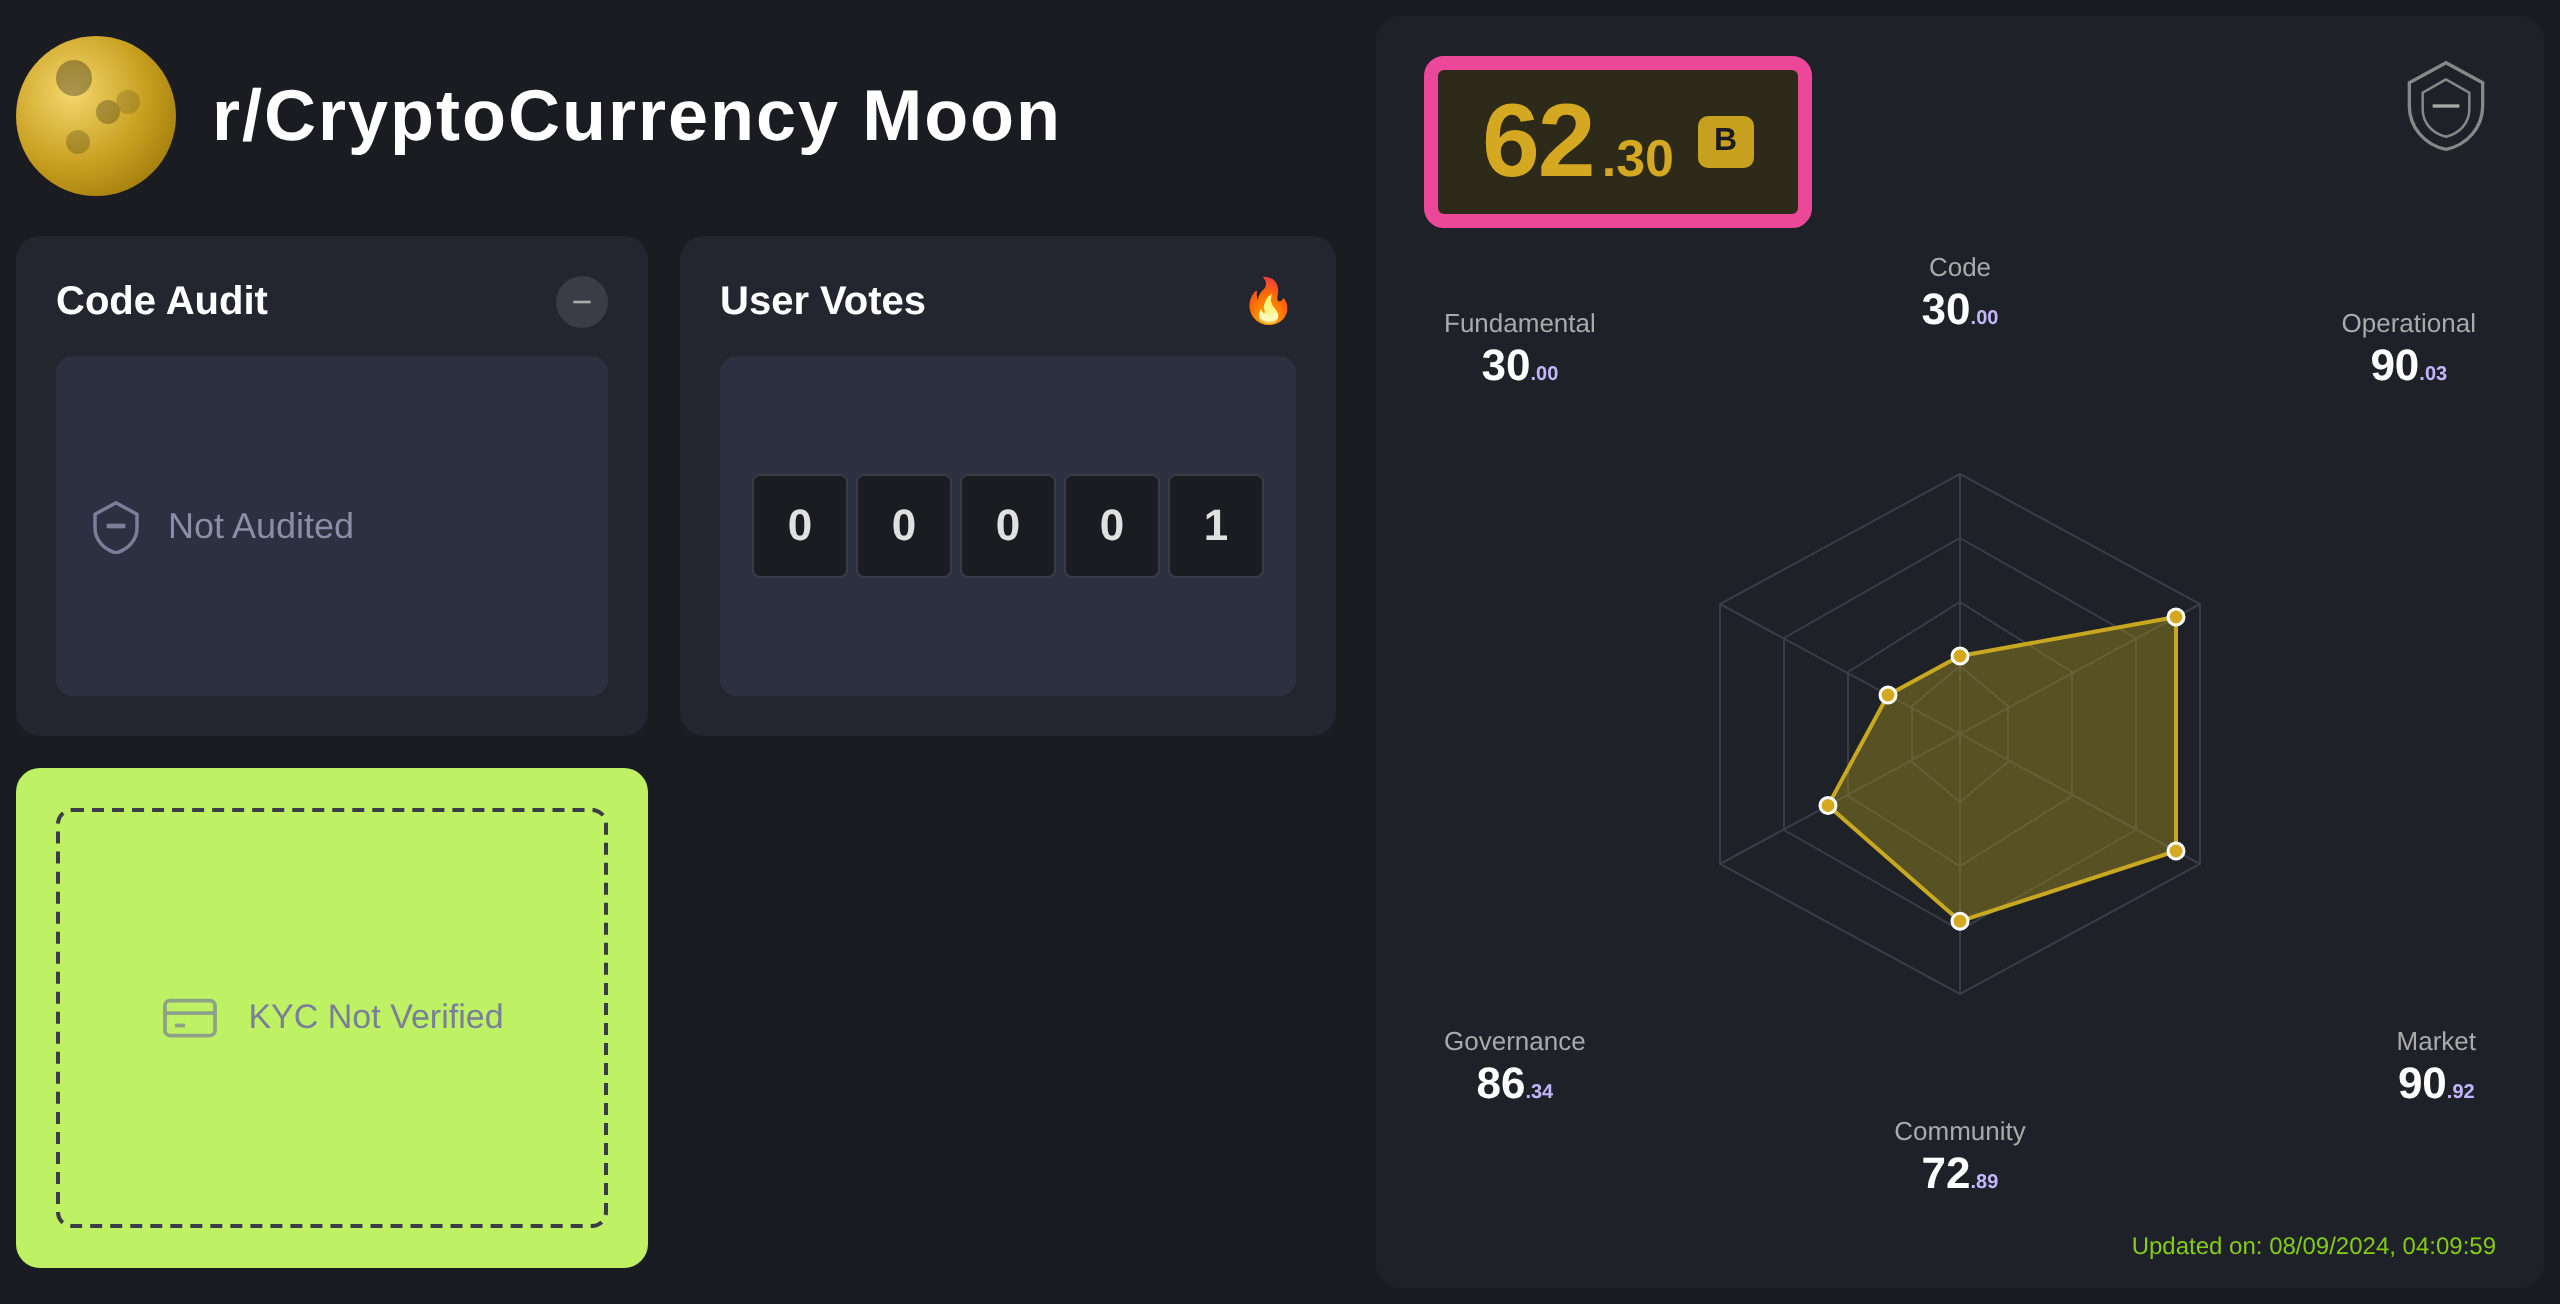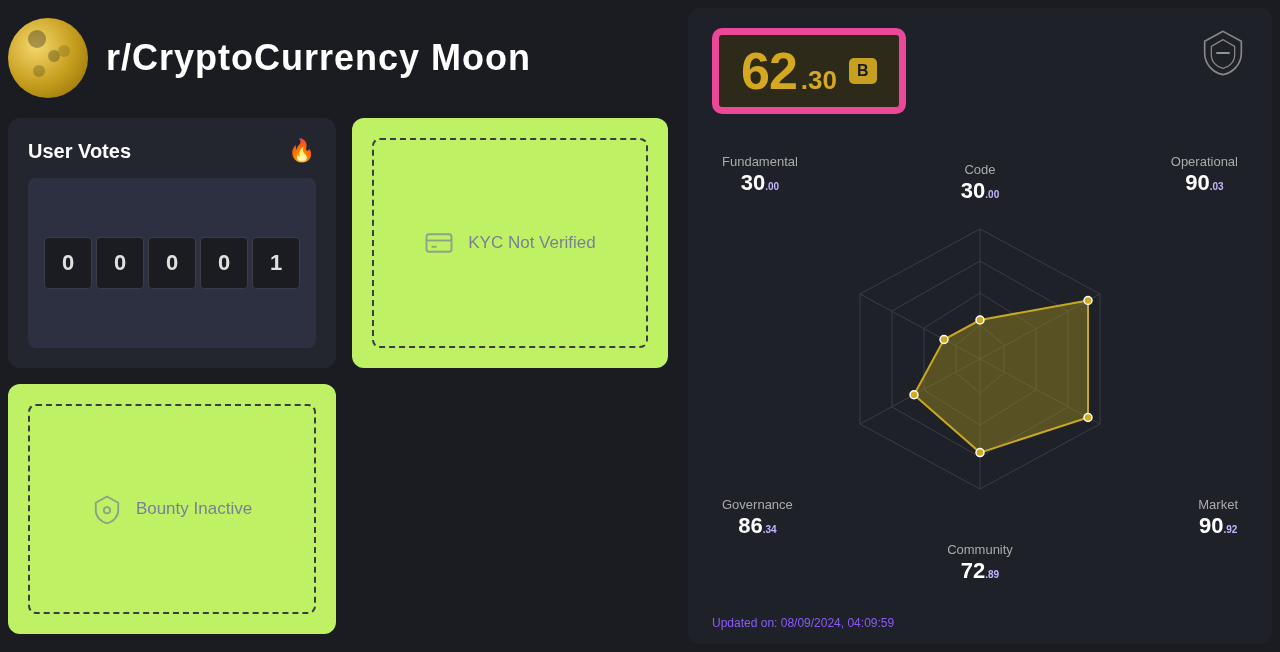--- a/index.html
+++ b/index.html
@@ -266,23 +266,24 @@
     .label-value {
       font-size: 22px;
       font-weight: 700;
       color: #ffffff;
     }
     .label-value .decimal {
       font-size: 10px;
       color: #c4b5fd;
     }
     .updated-text {
+      text-align: right;
       font-size: 12px;
-      color: #8b5cf6;
-      margin-top: 22px;
+      color: #84cc16;
+      margin-top: 6px;
     }
 
     
     .radar-svg {
       width: 340px;
       height: 300px;
     }
   </style>
 </head>
 <body>
@@ -291,20 +292,33 @@
 
   <div class="left-panel">
 
     <div class="header-row">
       <div class="token-icon"></div>
       <span class="token-name">r/CryptoCurrency Moon</span>
     </div>
 
     <div class="cards-grid">
 
+      <div class="card">
+        <div class="card-header">
+          <span class="card-title">Code Audit</span>
+          <div class="minus-btn">−</div>
+        </div>
+        <div class="not-audited-box">
+          <svg viewBox="0 0 24 24" fill="none" stroke="#7a7f99" stroke-width="1.5">
+            <path d="M12 2L3 7v6c0 5 4 9.3 9 10.5C17 22.3 21 18 21 13V7L12 2z"></path>
+            <line x1="8" y1="12" x2="16" y2="12" stroke="#7a7f99" stroke-width="2"></line>
+          </svg>
+          <span>Not Audited</span>
+        </div>
+      </div>
 
       <div class="card">
         <div class="card-header">
           <span class="card-title">User Votes</span>
           <span class="fire-icon">🔥</span>
         </div>
         <div class="vote-counter">
           <div class="digit-box">0</div>
           <div class="digit-box">0</div>
           <div class="digit-box">0</div>
@@ -317,29 +331,20 @@
         <div class="dashed-inner">
           <svg viewBox="0 0 24 24" fill="none" stroke="#7a7f99" stroke-width="1.5">
             <rect x="2" y="5" width="20" height="14" rx="2"></rect>
             <line x1="2" y1="10" x2="22" y2="10"></line>
             <line x1="6" y1="15" x2="10" y2="15"></line>
           </svg>
           <span>KYC Not Verified</span>
         </div>
       </div>
 
-      <div class="card-dashed">
-        <div class="dashed-inner">
-          <svg viewBox="0 0 24 24" fill="none" stroke="#7a7f99" stroke-width="1.5">
-            <path d="M12 2L3 7v6c0 5 4 9.3 9 10.5C17 22.3 21 18 21 13V7L12 2z"></path>
-            <circle cx="12" cy="13" r="2.5" stroke="#7a7f99"></circle>
-          </svg>
-          <span>Bounty Inactive</span>
-        </div>
-      </div>
 
     </div>
   </div>
 
   <div class="right-panel">
     <div class="right-top">
 
       <div class="score-badge">
         <span class="score-main">62</span>
         <span class="score-decimal">.30</span>
@@ -352,21 +357,21 @@
           <path d="M30 14L16 22v10c0 8.5 6 14.5 14 16.5C38 46.5 44 40.5 44 32V22L30 14z" stroke="#888" stroke-width="1.5" fill="none"></path>
           <line x1="22" y1="30" x2="38" y2="30" stroke="#aaa" stroke-width="2"></line>
         </svg>
       </div>
     </div>
 
     <div class="radar-area">
 
       <div class="radar-labels">
 
-        <div class="label" style="top:2px; left:50%; transform:translateX(-50%);margin-top:36px;">
+        <div class="label" style="top:2px; left:50%; transform:translateX(-50%);">
           <div class="label-main">Code</div>
           <div class="label-value"><span>30</span><span class="decimal">.00</span></div>
         </div>
 
         <div class="label" style="top:30px; right:10px;">
           <div class="label-main">Operational</div>
           <div class="label-value"><span>90</span><span class="decimal">.03</span></div>
         </div>
 
         <div class="label" style="bottom:55px; right:10px;">

